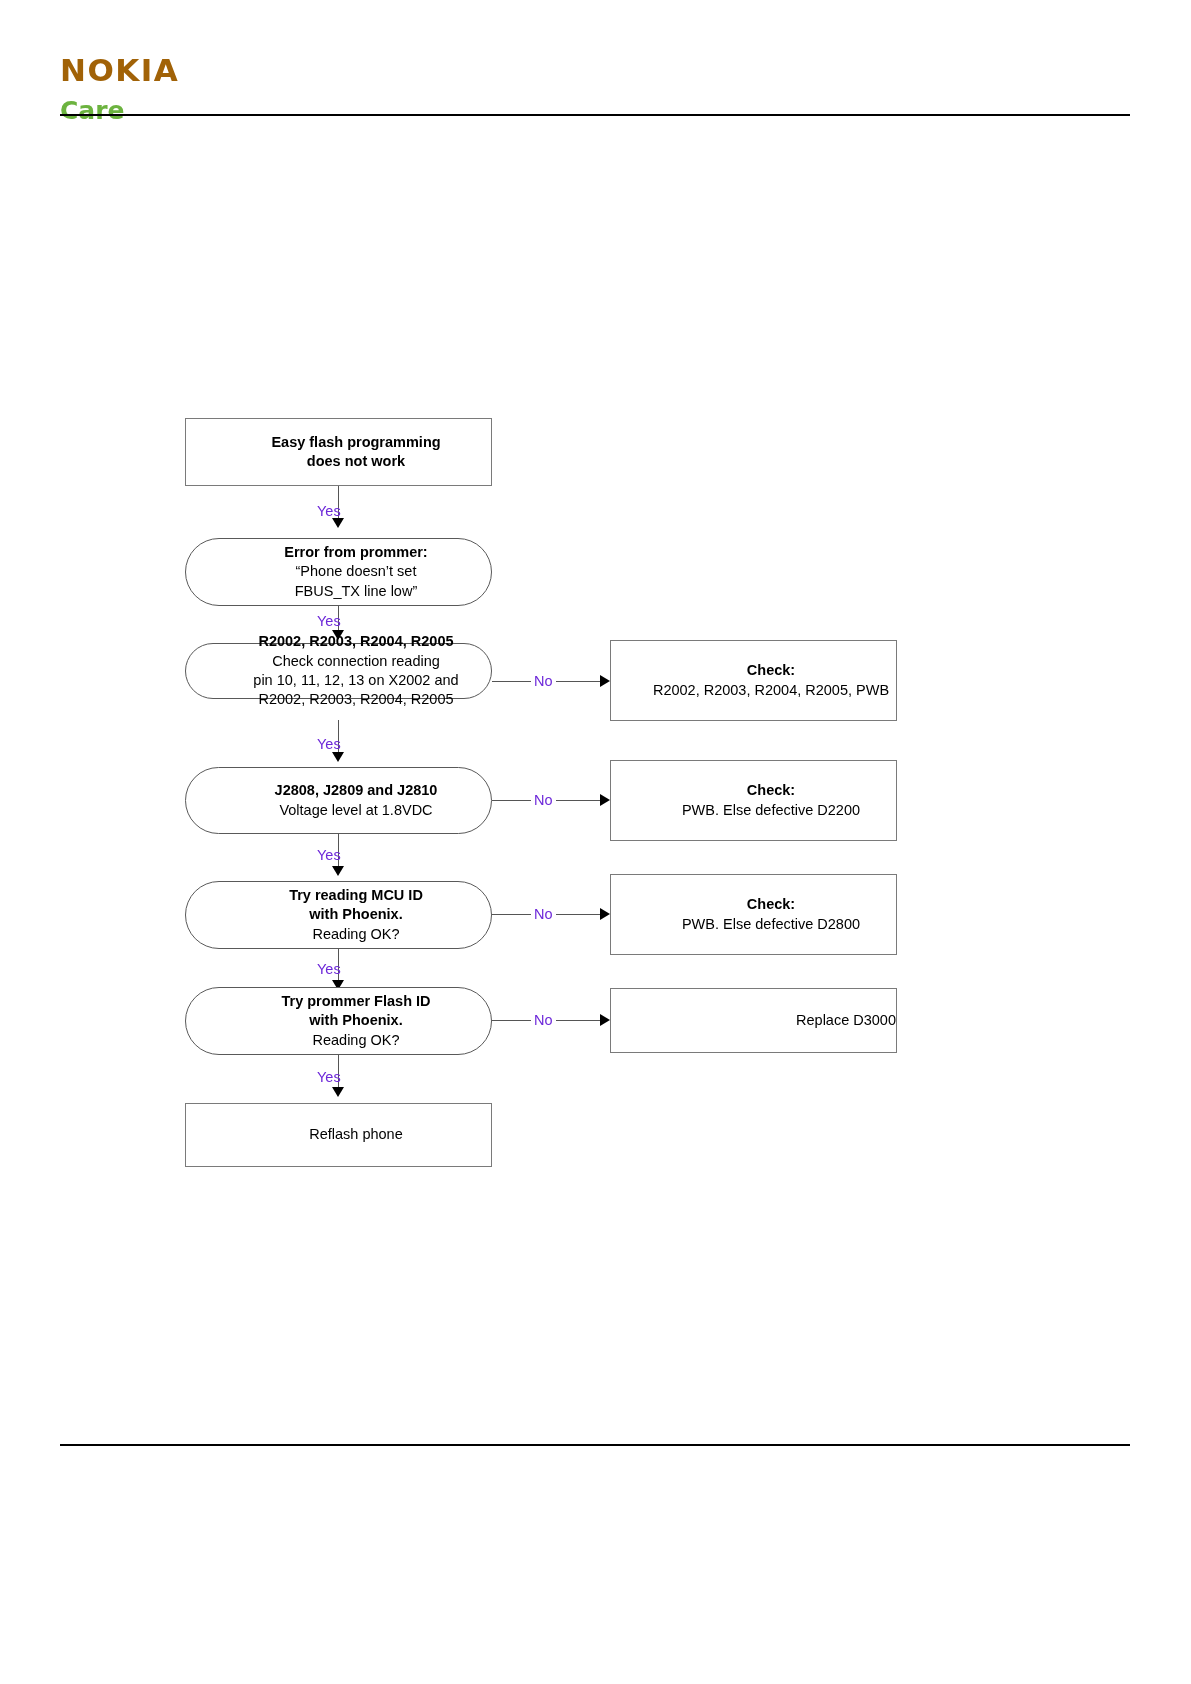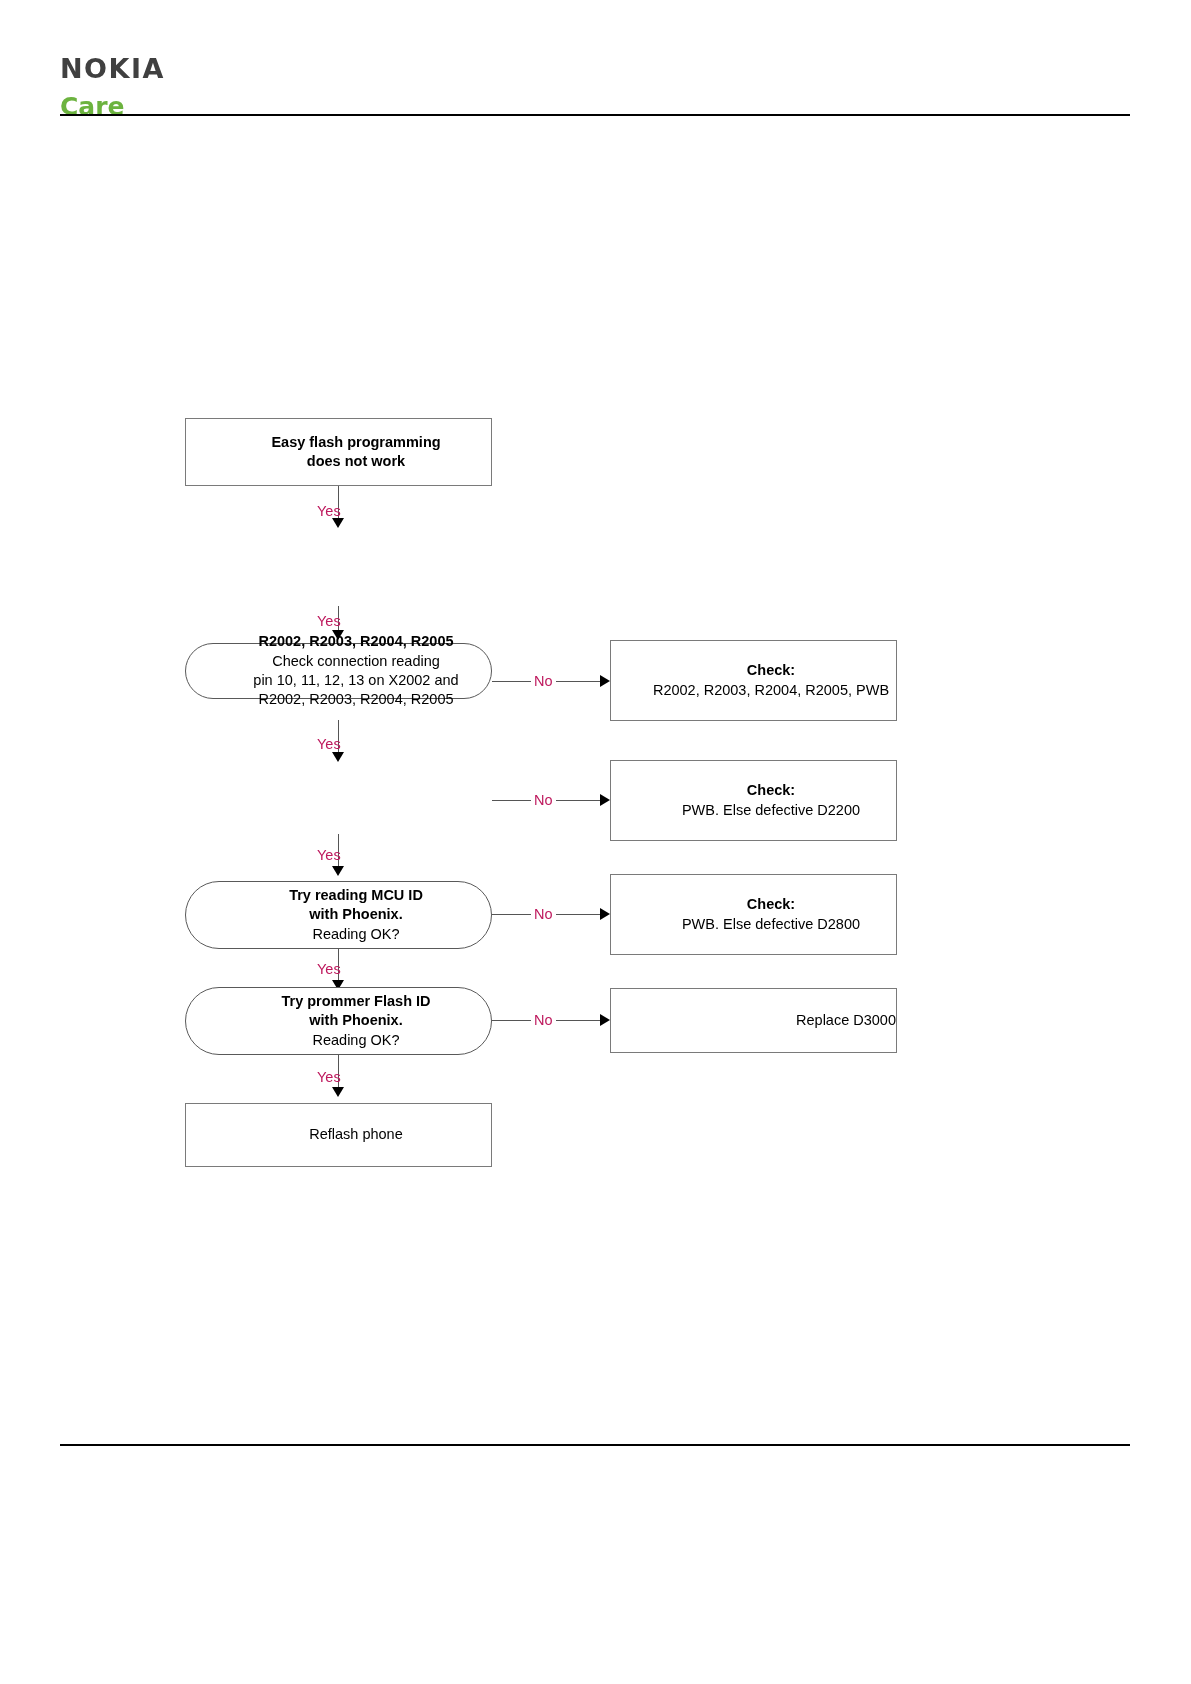--- a/index.html
+++ b/index.html
@@ -22,24 +22,24 @@
   
   #header-logo {
     position: absolute;
     left: 60px;
     top: 55px;
     width: 300px;
   }
   .logo-nokia {
     font-family: "DejaVu Sans", sans-serif;
     font-weight: bold;
-    font-size: 27px;
+    font-size: 31px;
     letter-spacing: 1.5px;
     line-height: 1.0;
-    color: #404040;
+    color: #a16207;
   }
   .logo-care {
     font-family: "DejaVu Sans", sans-serif;
     font-weight: bold;
     font-size: 25px;
     line-height: 1.05;
     margin-top: 12px;
     color: #6cb33f;
   }
   #header-rule {
@@ -115,21 +115,21 @@
     width: 0;
     height: 0;
     border-top: 6px solid transparent;
     border-bottom: 6px solid transparent;
     border-left: 10px solid #000000;
   }
   .edge-label {
     position: absolute;
     font-size: 14.5px;
     line-height: 1;
-    color: #be185d;
+    color: #6d28d9;
     white-space: nowrap;
   }
 </style>
 </head>
 <body>
 
 <div id="page">
 
   <div id="header-logo">
     <div class="logo-nokia">NOKIA</div>
@@ -139,20 +139,25 @@
 
   <div class="node rect" style="left:185px; top:418px; width:307px; height:68px;">
     <div class="b">Easy flash programming</div>
     <div class="b">does not work</div>
   </div>
 
   <div class="vline" style="left:338px; top:486px; height:34px;"></div>
   <div class="arrow-down" style="left:332px; top:518px;"></div>
   <div class="edge-label" style="left:317px; top:504px;">Yes</div>
 
+  <div class="node stadium" style="left:185px; top:538px; width:307px; height:68px;">
+    <div class="b">Error from prommer:</div>
+    <div class="n">“Phone doesn’t set</div>
+    <div class="n">FBUS_TX line low”</div>
+  </div>
 
   <div class="vline" style="left:338px; top:606px; height:33px;"></div>
   <div class="arrow-down" style="left:332px; top:630px;"></div>
   <div class="edge-label" style="left:317px; top:614px;">Yes</div>
 
   <div class="node stadium" style="left:185px; top:643px; width:307px; height:56px; border-radius:46px;">
     <div class="b">R2002, R2003, R2004, R2005</div>
     <div class="n">Check connection reading</div>
     <div class="n">pin 10, 11, 12, 13 on X2002 and</div>
     <div class="n">R2002, R2003, R2004, R2005</div>
@@ -164,20 +169,24 @@
 
   <div class="node rect" style="left:610px; top:640px; width:287px; height:81px;">
     <div class="b">Check:</div>
     <div class="n">R2002, R2003, R2004, R2005, PWB</div>
   </div>
 
   <div class="vline" style="left:338px; top:720px; height:36px;"></div>
   <div class="arrow-down" style="left:332px; top:752px;"></div>
   <div class="edge-label" style="left:317px; top:737px;">Yes</div>
 
+  <div class="node stadium" style="left:185px; top:767px; width:307px; height:67px;">
+    <div class="b">J2808, J2809 and J2810</div>
+    <div class="n">Voltage level at 1.8VDC</div>
+  </div>
 
   <div class="hline" style="left:492px; top:800px; width:113px;"></div>
   <div class="arrow-right" style="left:600px; top:794px;"></div>
   <div class="edge-label" style="left:531px; top:793px; background:#ffffff; padding:0 3px;">No</div>
 
   <div class="node rect" style="left:610px; top:760px; width:287px; height:81px;">
     <div class="b">Check:</div>
     <div class="n">PWB. Else defective D2200</div>
   </div>
 

